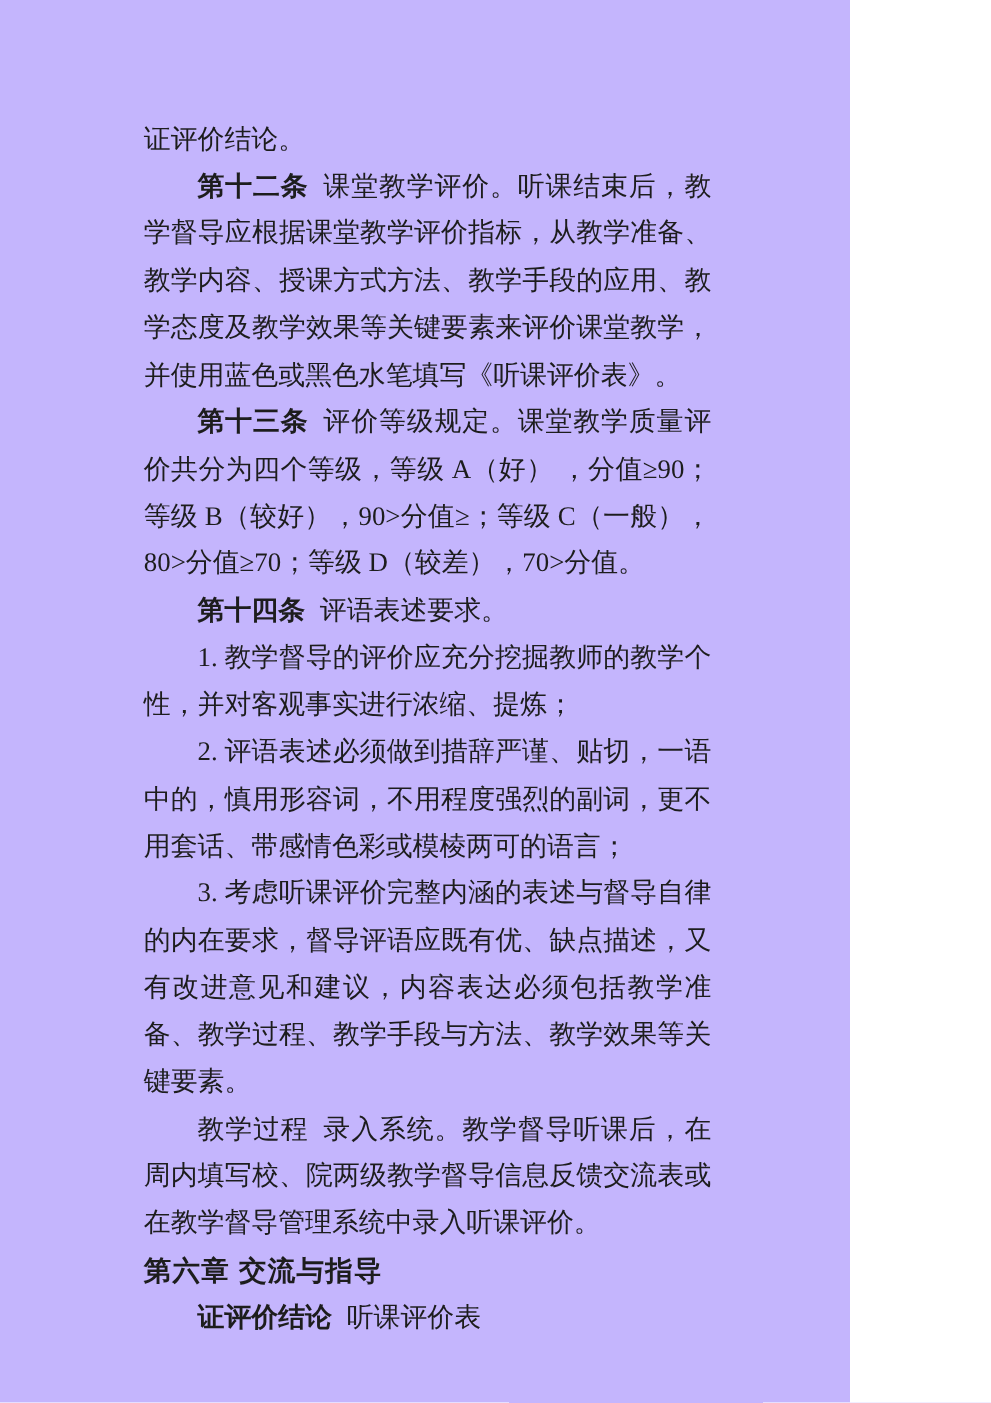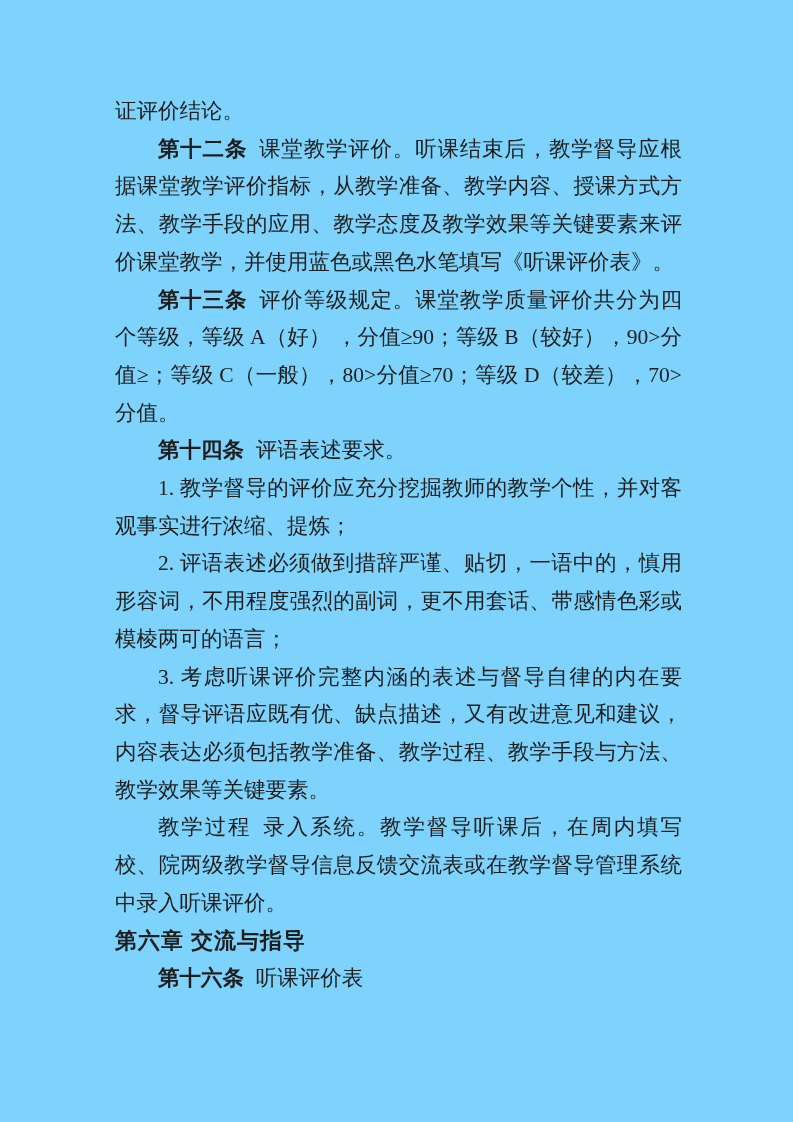--- a/index.html
+++ b/index.html
@@ -2,23 +2,23 @@
 <html><head>
 <meta charset="utf-8">
 <style>
   html, body {
     margin: 0;
     padding: 0;
     background: #ffffff;
   }
   .page {
     position: relative;
-    width: 793px;
+    width: 680px;
     height: 1122px;
-    background: #7dd3fc;
+    background: #c4b5fd;
     overflow: hidden;
     box-sizing: border-box;
   }
   .content {
     box-sizing: border-box;
     width: 100%;
     height: 100%;
     padding: 93px 111px 0 115px;
     font-family: "Liberation Serif", "DejaVu Serif", serif;
     font-size: 21.5px;
@@ -70,16 +70,16 @@
     <p class="para"><span>1. 教学督导的评价应充分挖掘教师的教学个性，并对客观事实进行浓缩、提炼；</span></p>
 
     <p class="para"><span>2. 评语表述必须做到措辞严谨、贴切，一语中的，慎用形容词，不用程度强烈的副词，更不用套话、带感情色彩或模棱两可的语言；</span></p>
 
     <p class="para"><span>3. 考虑听课评价完整内涵的表述与督导自律的内在要求，督导评语应既有优、缺点描述，又有改进意见和建议，内容表达必须包括教学准备、教学过程、教学手段与方法、教学效果等关键要素。</span></p>
 
     <p class="para"><span class="term term--regular">教学过程</span><span>录入系统。教学督导听课后，在周内填写校、院两级教学督导信息反馈交流表或在教学督导管理系统中录入听课评价。</span></p>
 
     <h2 class="chapter">第六章 交流与指导</h2>
 
-    <p class="para"><span class="term">第十六条</span><span>听课评价表</span></p>
+    <p class="para"><span class="term">证评价结论</span><span>听课评价表</span></p>
 
   </div>
 </div>
 
 </body></html>

